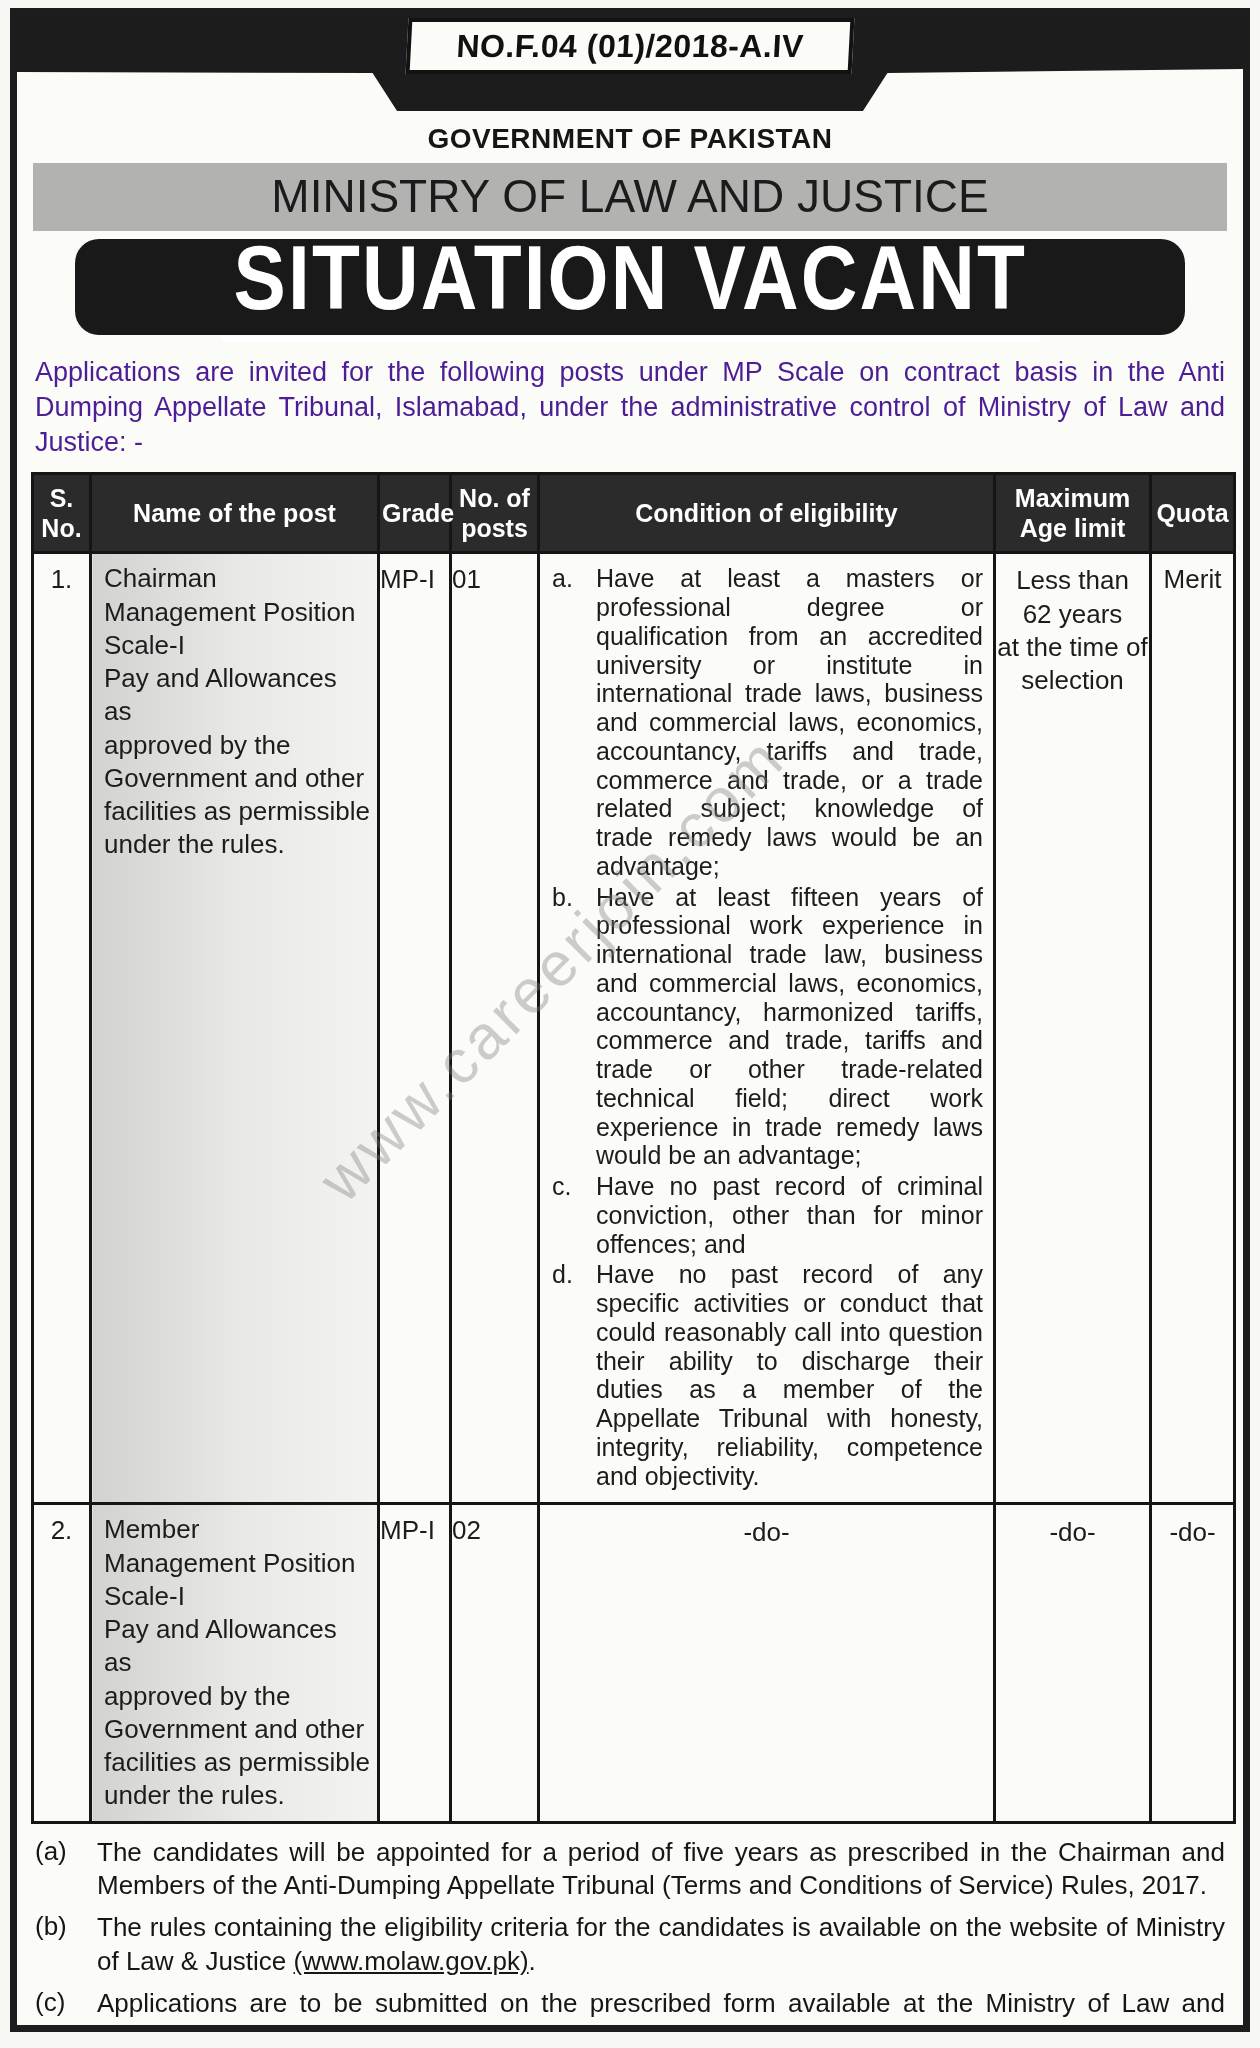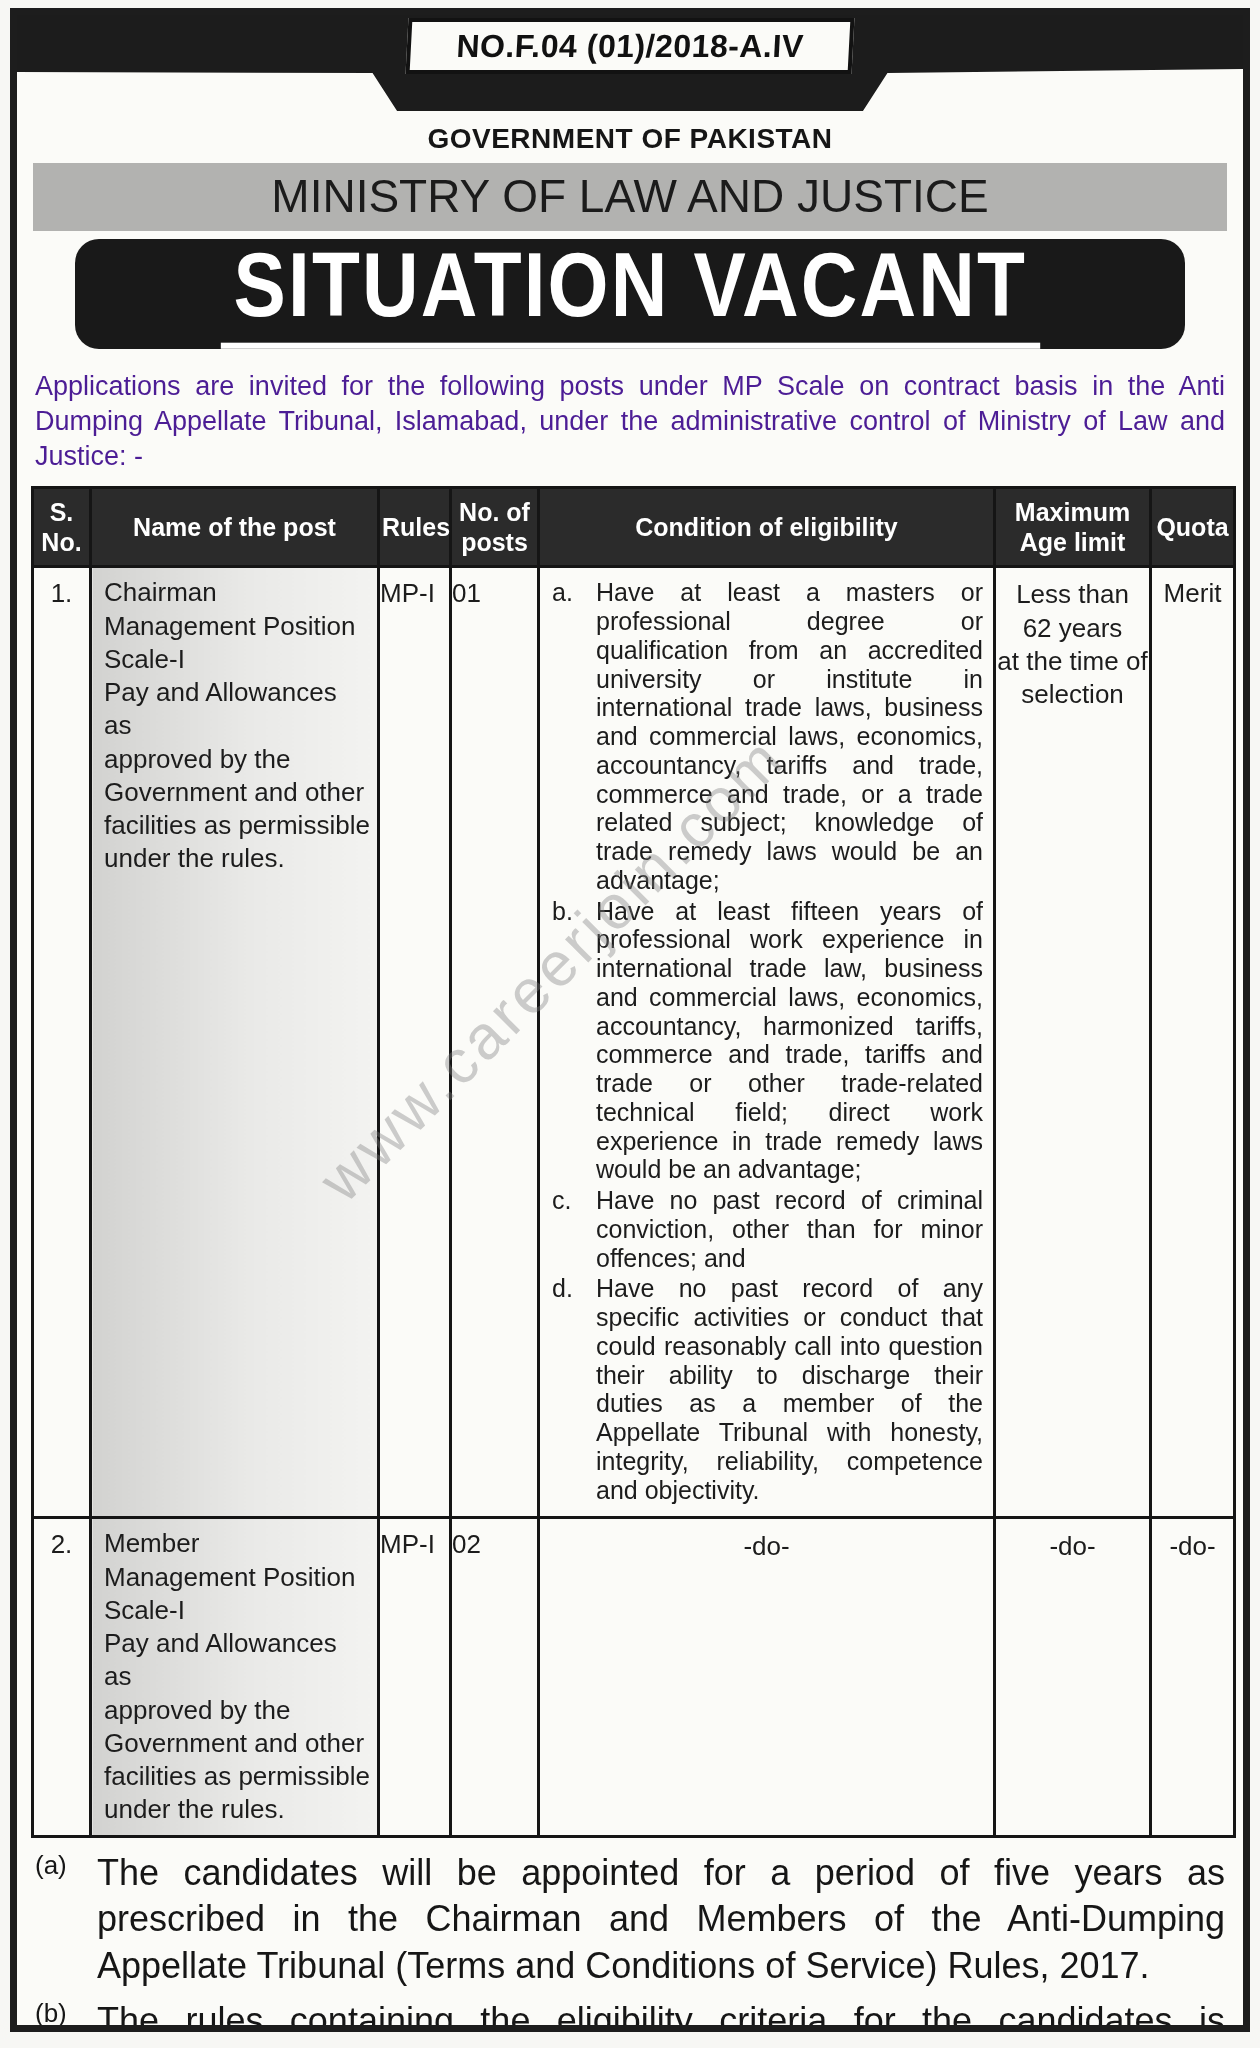--- a/index.html
+++ b/index.html
@@ -15,21 +15,21 @@
   .refbox { position:absolute; left:31.8%; top:3px; width:36.4%; height:56px; background:#fbfbf8;
         border:4px solid #121212; transform:skewX(-3deg);
         display:flex; align-items:center; justify-content:center;
         font-size:32px; font-weight:bold; color:#111; letter-spacing:0.5px; }
 
   .govt-line { text-align:center; font-size:28px; font-weight:bold; color:#161616;
         letter-spacing:0.5px; padding:6px 0 8px; flex:0 0 auto; }
   .ministry-band { margin:0 16px; background:#b2b2b0; text-align:center;
         font-size:46px; font-weight:normal; color:#1b1b1b; padding:6px 0 8px; flex:0 0 auto; }
   .title-rect { margin:8px 58px 10px; background:#191919; border-radius:24px;
-        height:110px; display:flex; align-items:center; justify-content:center; flex:0 0 auto; }
+        height:96px; display:flex; align-items:center; justify-content:center; flex:0 0 auto; }
   .title-text { display:inline-block; color:#fff; font-size:74px; font-weight:bold;
         letter-spacing:2px; transform:scale(1.06,1.22); transform-origin:center;
         border-bottom:5px solid #fff; padding:0 12px 10px; line-height:1; }
 
   .intro { margin:10px 18px 8px; font-size:27px; color:#4c1d95; line-height:1.3; text-align:justify; }
 
   
   table.jobs { border-collapse:collapse; table-layout:fixed; margin:4px 14px 0;
         width:calc(100% - 28px); font-size:25px; color:#1c1c1c; }
   table.jobs th, table.jobs td { border:3px solid #151515; vertical-align:top; }
@@ -46,21 +46,21 @@
   .cond-label { font-size:25px; }
   .cond-text { font-size:25px; line-height:1.15; text-align:justify; }
   td.age { text-align:center; padding-top:10px; font-size:26px; line-height:1.28; white-space:pre-line; }
   td.quota { text-align:center; padding-top:10px; font-size:26px; }
   td.ditto { text-align:center; padding-top:12px; font-size:26px; vertical-align:top; }
 
   
   .notes { margin:12px 18px 6px; }
   .note { display:grid; grid-template-columns:62px 1fr; margin-bottom:8px; }
   .note-label { font-size:26px; color:#161616; }
-  .note-text { font-size:36px; color:#161616; line-height:1.3; text-align:justify; }
+  .note-text { font-size:26px; color:#161616; line-height:1.3; text-align:justify; }
   .nb { font-weight:normal; }
   .nb.u { text-decoration:underline; }
 
   
   .watermark { position:absolute; left:305px; top:1165px; z-index:5; pointer-events:none;
         font-size:62px; letter-spacing:4px; color:rgba(125,125,125,0.38);
         transform:rotate(-45deg); transform-origin:0 0; white-space:nowrap; }
 </style>
 </head>
 <body>
@@ -96,21 +96,21 @@
           <col class="c-posts">
         <col class="c-cond">
           <col class="c-age">
           <col class="c-quota">
       </colgroup>
       <thead>
         <tr>
           <th>S.
 No.</th>
           <th>Name of the post</th>
-          <th>Rules</th>
+          <th>Grade</th>
           <th>No. of
 posts</th>
           <th>Condition of eligibility</th>
           <th>Maximum
 Age limit</th>
           <th>Quota</th>
         </tr>
       </thead>
       <tbody>
         <tr>

